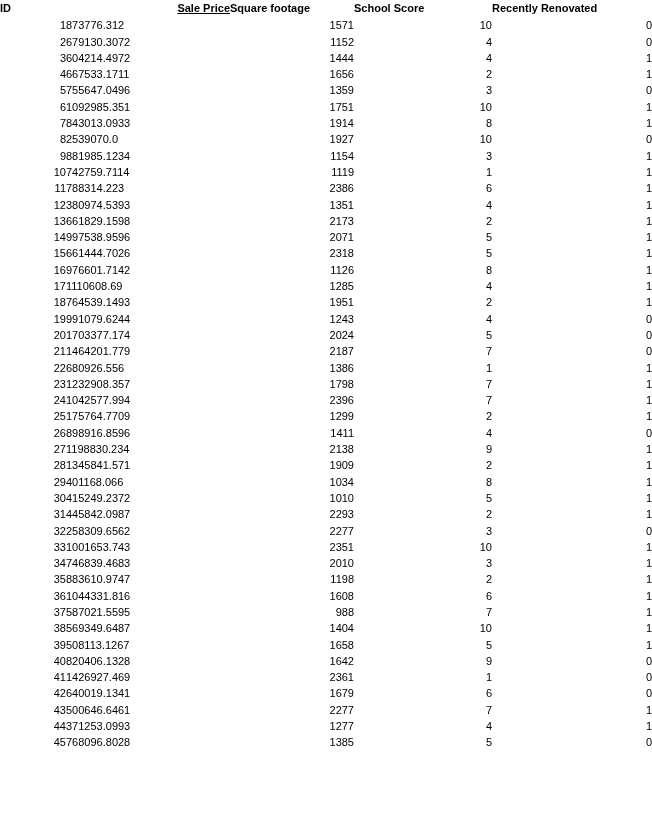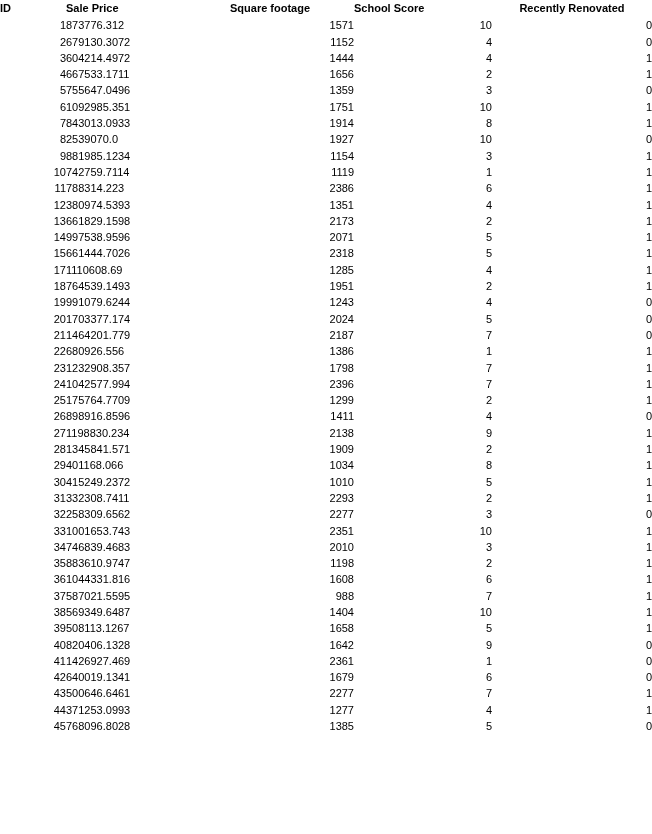--- a/index.html
+++ b/index.html
@@ -57,24 +57,24 @@
   }
 
   
   col.c-id            { width: 66px; }
   col.c-price         { width: 164px; }
   col.c-sqft          { width: 124px; }
   col.c-school        { width: 138px; }
   col.c-renov         { width: 160px; }
 
   .th-id       { text-align: left;  padding-left: 6px; }
-  .th-price    { text-align: left;  padding-left: 2px; }
+  .th-price    { text-align: right;  padding-left: 2px; text-decoration: underline; }
   .th-sqft     { text-align: left; padding-right: 0px; }
   .th-school   { text-align: left;  padding-left: 6px; }
-  .th-renov    { text-align: center; padding-right: 44px; }
+  .th-renov    { text-align: left; padding-right: 44px; }
 
   .td-id       { text-align: right; padding-right: 4px; }
   .td-price    { padding-right: 0px; }
   .td-sqft     { text-align: right; padding-right: 0px; }
   .td-school   { text-align: right; padding-right: 0px; }
   .td-renov    { text-align: right; padding-right: 44px; }
 
   tbody tr:first-child td { padding-top: 1px; }
 </style>
 </head>
@@ -198,20 +198,27 @@
           <td class="td-renov">1</td>
         </tr>
         <tr>
           <td class="td-id">15</td>
           <td class="td-price">661444.7026</td>
           <td class="td-sqft">2318</td>
           <td class="td-school">5</td>
           <td class="td-renov">1</td>
         </tr>
         <tr>
+          <td class="td-id">16</td>
+          <td class="td-price">976601.7142</td>
+          <td class="td-sqft">1126</td>
+          <td class="td-school">8</td>
+          <td class="td-renov">1</td>
+        </tr>
+        <tr>
           <td class="td-id">17</td>
           <td class="td-price">1110608.69</td>
           <td class="td-sqft">1285</td>
           <td class="td-school">4</td>
           <td class="td-renov">1</td>
         </tr>
         <tr>
           <td class="td-id">18</td>
           <td class="td-price">764539.1493</td>
           <td class="td-sqft">1951</td>
@@ -297,21 +304,21 @@
         </tr>
         <tr>
           <td class="td-id">30</td>
           <td class="td-price">415249.2372</td>
           <td class="td-sqft">1010</td>
           <td class="td-school">5</td>
           <td class="td-renov">1</td>
         </tr>
         <tr>
           <td class="td-id">31</td>
-          <td class="td-price">332308.7411</td>
+          <td class="td-price">445842.0987</td>
           <td class="td-sqft">2293</td>
           <td class="td-school">2</td>
           <td class="td-renov">1</td>
         </tr>
         <tr>
           <td class="td-id">32</td>
           <td class="td-price">258309.6562</td>
           <td class="td-sqft">2277</td>
           <td class="td-school">3</td>
           <td class="td-renov">0</td>

